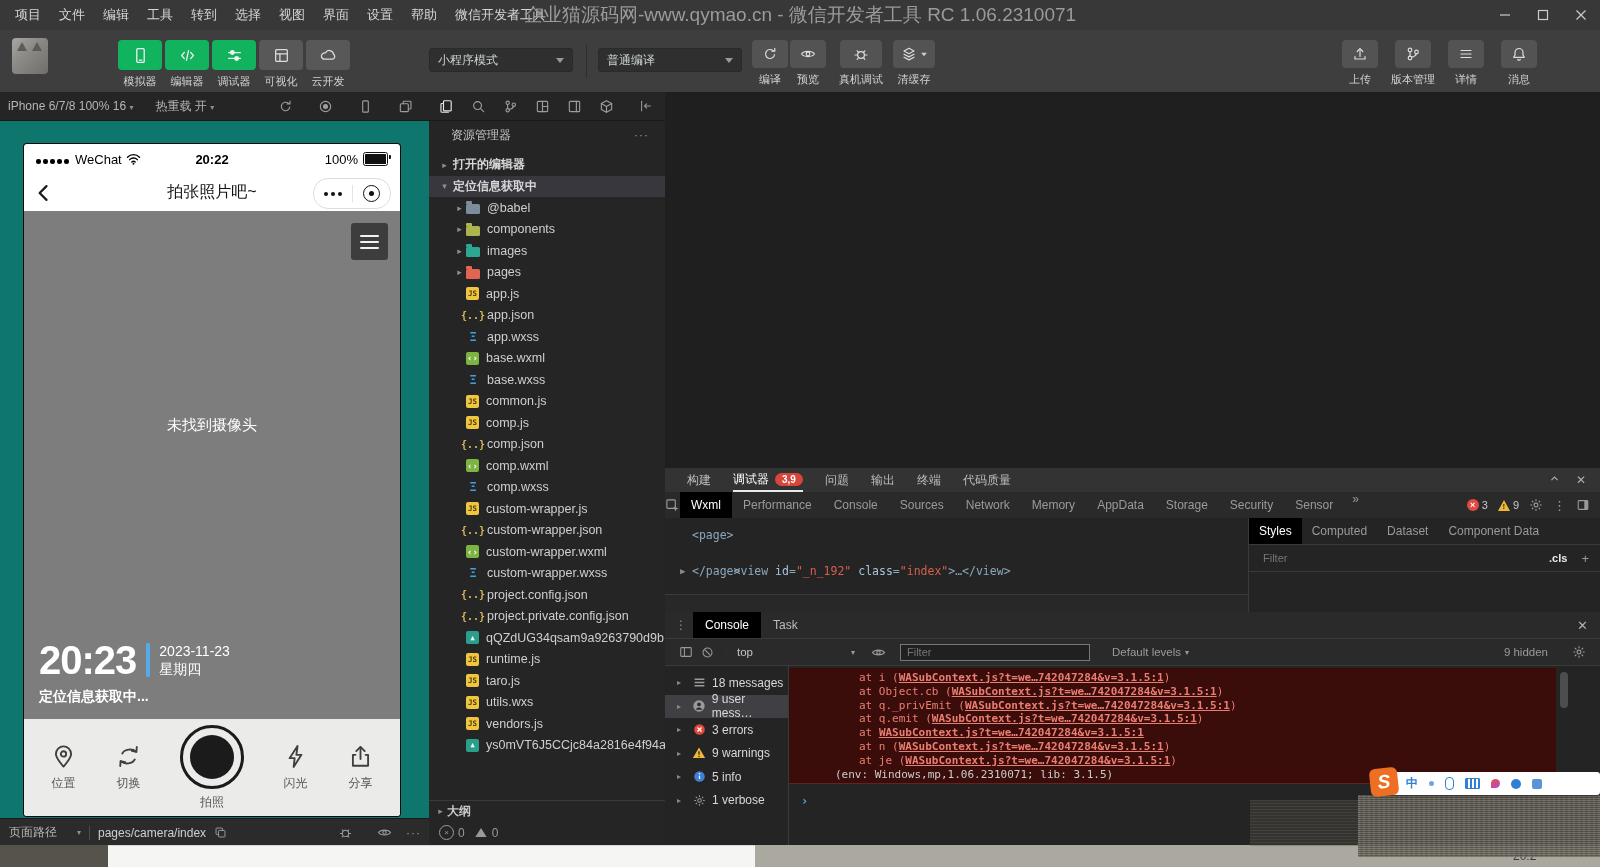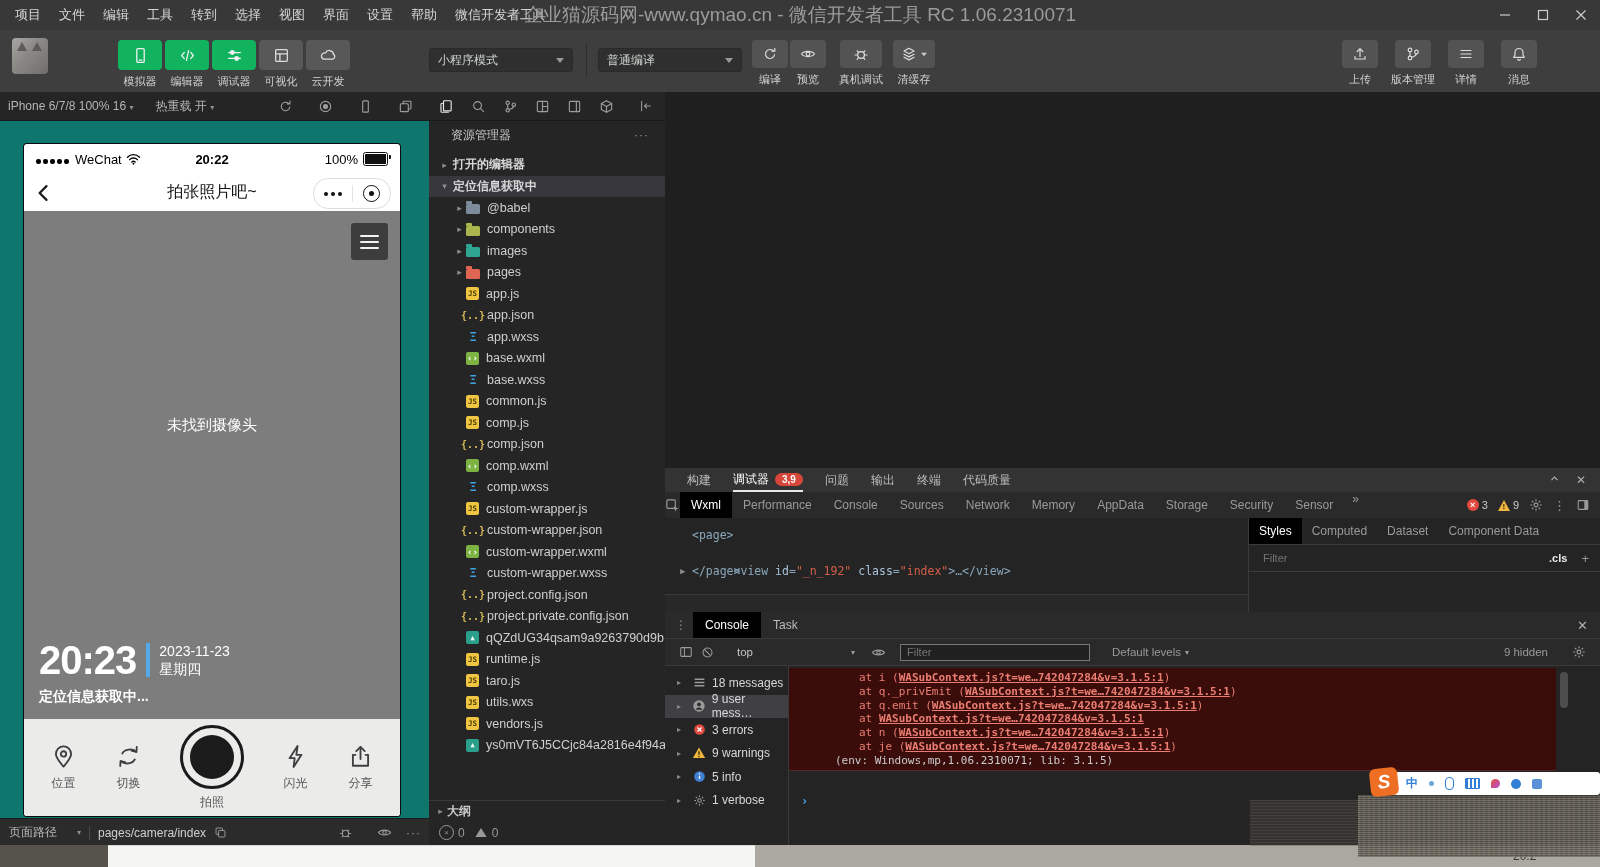--- a/index.html
+++ b/index.html
@@ -856,20 +856,21 @@
                 <circle cx="8" cy="8" r="2.2"></circle>
                 <path d="M8 1.5v2.2M8 12.3v2.2M1.5 8h2.2M12.3 8h2.2M3.4 3.4l1.6 1.6M11 11l1.6 1.6M12.6 3.4 11 5M5 11l-1.6 1.6"></path>
               </svg>
             </span>
             <span>1 verbose</span>
           </div>
         </div>
       <div class="con-msgs">
         <div class="red-block" id="stack-block">
             <div class="stk"><span>at i (</span><a>WASubContext.js?t=we…742047284&amp;v=3.1.5:1</a><span>)</span></div>
+            <div class="stk"><span>at Object.cb (</span><a>WASubContext.js?t=we…742047284&amp;v=3.1.5:1</a><span>)</span></div>
             <div class="stk"><span>at q._privEmit (</span><a>WASubContext.js?t=we…742047284&amp;v=3.1.5:1</a><span>)</span></div>
             <div class="stk"><span>at q.emit (</span><a>WASubContext.js?t=we…742047284&amp;v=3.1.5:1</a><span>)</span></div>
             <div class="stk"><span>at </span><a>WASubContext.js?t=we…742047284&amp;v=3.1.5:1</a><span></span></div>
             <div class="stk"><span>at n (</span><a>WASubContext.js?t=we…742047284&amp;v=3.1.5:1</a><span>)</span></div>
             <div class="stk"><span>at je (</span><a>WASubContext.js?t=we…742047284&amp;v=3.1.5:1</a><span>)</span></div>
             <div class="env-line">(env: Windows,mp,1.06.2310071; lib: 3.1.5)</div>
           </div>
         <div class="prompt">›</div>
         <div class="con-scroll"></div>
       </div>

